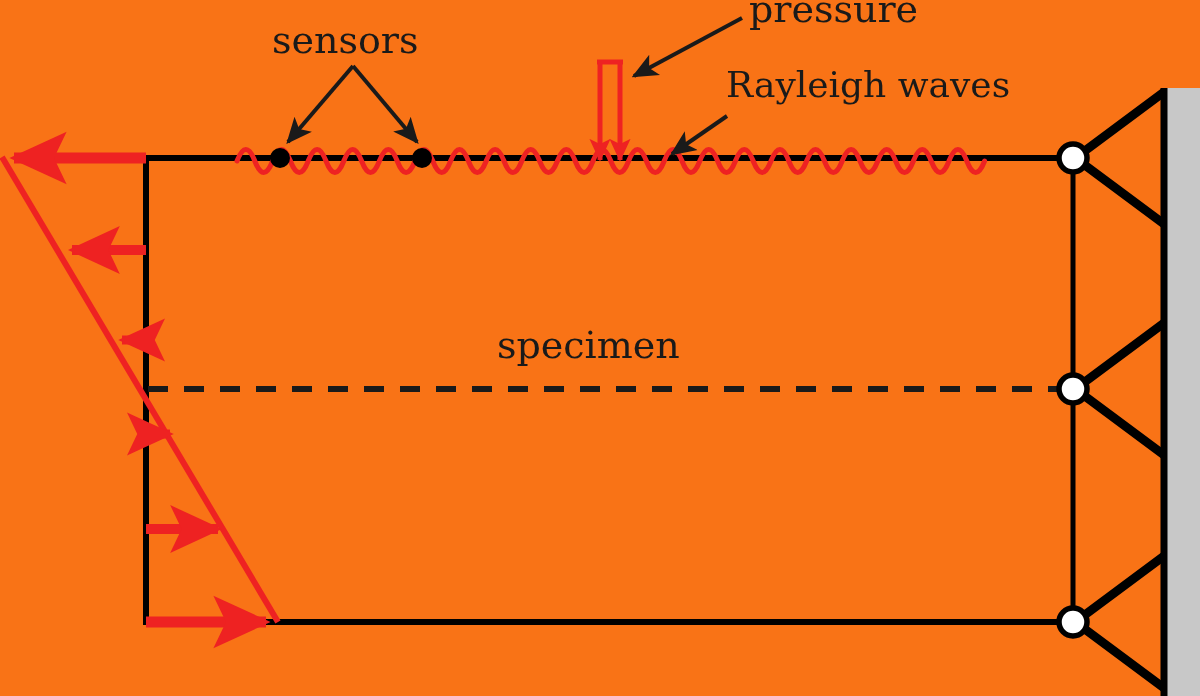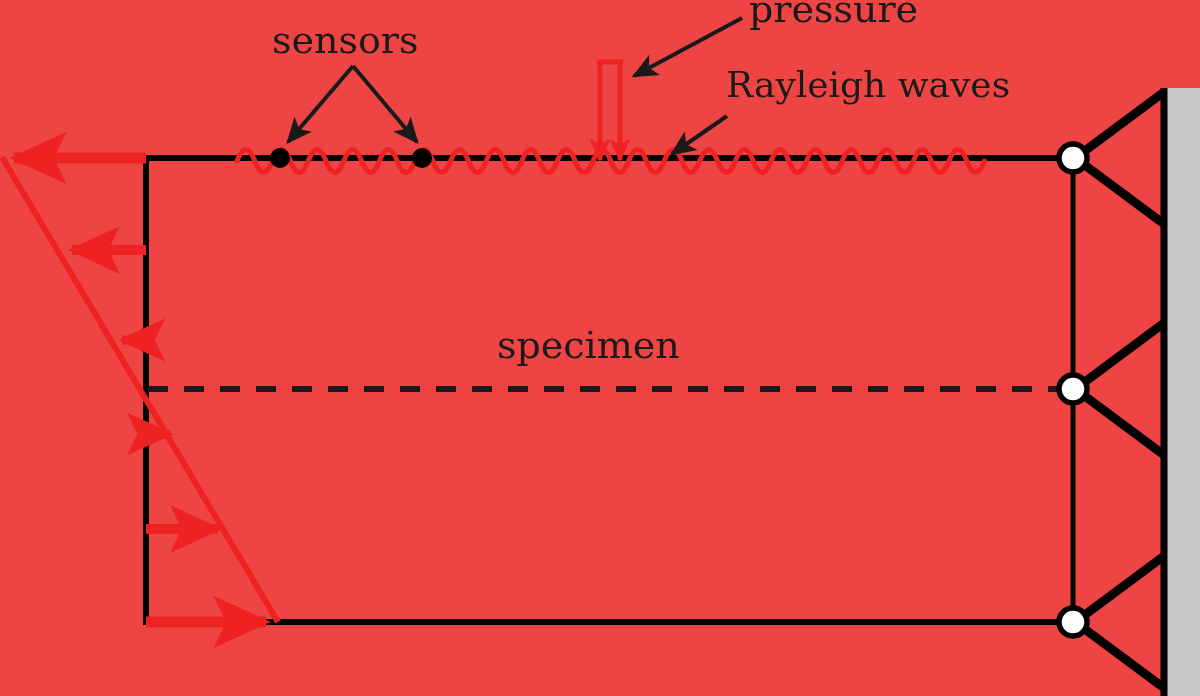--- a/index.html
+++ b/index.html
@@ -8,21 +8,21 @@
     padding: 0;
     background: #ffffff;
   }
   body {
     font-family: "DejaVu Serif", "Liberation Serif", serif;
   }
   #stage {
     position: relative;
     width: 1200px;
     height: 696px;
-    background: #ef4444;
+    background: #f97316;
     overflow: hidden;
   }
   #figure {
     position: absolute;
     left: 0;
     top: 0;
     width: 1200px;
     height: 696px;
     display: block;
   }

